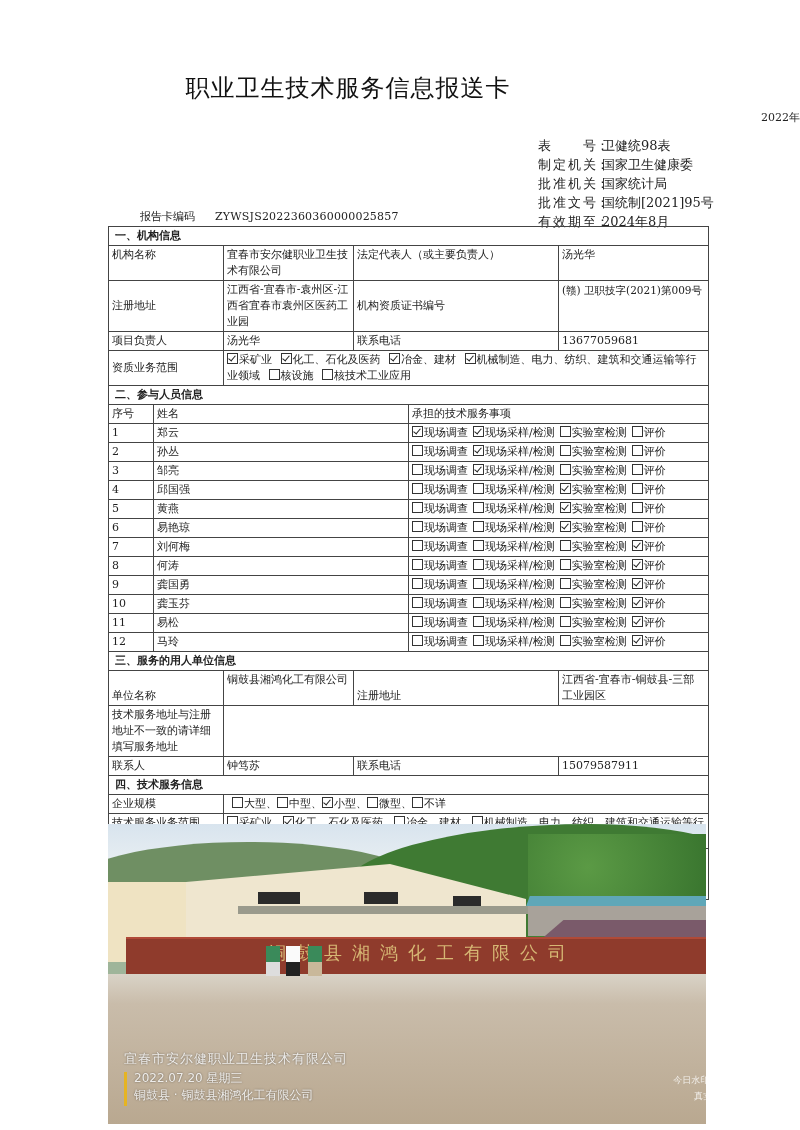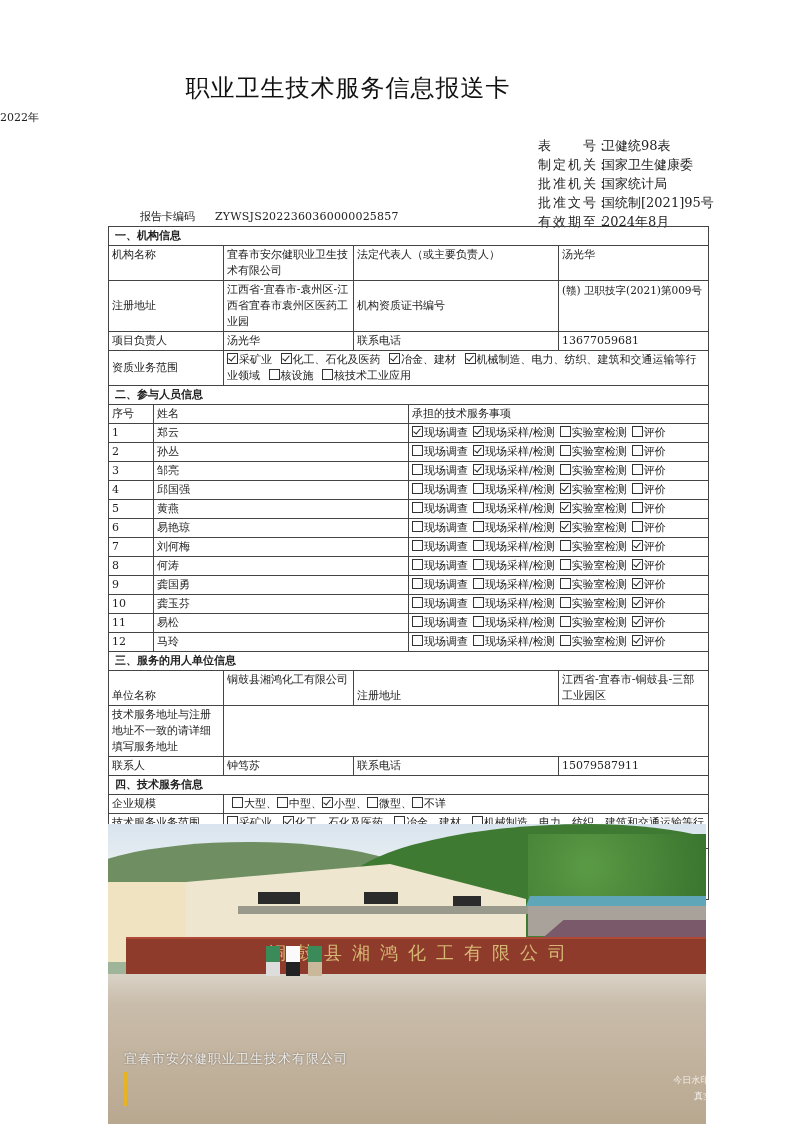--- a/index.html
+++ b/index.html
@@ -4,21 +4,21 @@
 <style>
   html, body { margin:0; padding:0; }
   body {
     width:800px; height:1130px; background:#ffffff; position:relative; overflow:hidden;
     font-family:"DejaVu Serif","Liberation Serif",serif; color:#222;
   }
   .title {
     position:absolute; left:0; width:696px; top:72px; text-align:center;
     font-family:"DejaVu Sans","Liberation Sans",sans-serif; font-size:24px; letter-spacing:1px; color:#111;
   }
-  .year { position:absolute; left:0; width:800px; top:110px; text-align:left; font-size:11px; }
+  .year { position:absolute; left:0; width:800px; top:110px; text-align:right; font-size:11px; }
   .meta { position:absolute; left:538px; top:136px; font-size:13px; line-height:19px; }
   .meta .row { display:flex; }
   .meta .k { width:58px; text-align:justify; text-align-last:justify; }
   .meta .sep { width:6px; }
   .code-line { position:absolute; left:140px; top:209px; font-size:11px; }
   .code-line span + span { margin-left:20px; letter-spacing:0.2px; }
 
   table.form {
     position:absolute; left:108px; top:226px; width:600px; border-collapse:collapse; table-layout:fixed;
     font-size:11px;
@@ -279,14 +279,18 @@
   <div class="shed"></div>
   <div class="purple-roof"></div>
   <div class="wall"></div>
   <div class="wall-text">铜鼓县湘鸿化工有限公司</div>
   <div class="ground"></div>
   <div class="person" style="left:158px;top:122px;background:linear-gradient(#3a8a5a 55%,#ddd 55%)"></div>
   <div class="person" style="left:178px;top:122px;background:linear-gradient(#fafafa 55%,#222 55%)"></div>
   <div class="person" style="left:200px;top:122px;background:linear-gradient(#3a8a5a 55%,#c9b89a 55%)"></div>
   <div class="wm1">宜春市安尔健职业卫生技术有限公司</div>
   <div class="wm-bar"></div>
+  <div class="wm2">
+    <div>2022.07.20 星期三</div>
+    <div>铜鼓县 · 铜鼓县湘鸿化工有限公司</div>
+  </div>
   <div class="wm-stamp">今日水印 相机 真实时间</div>
 </div>
 
 </body></html>

